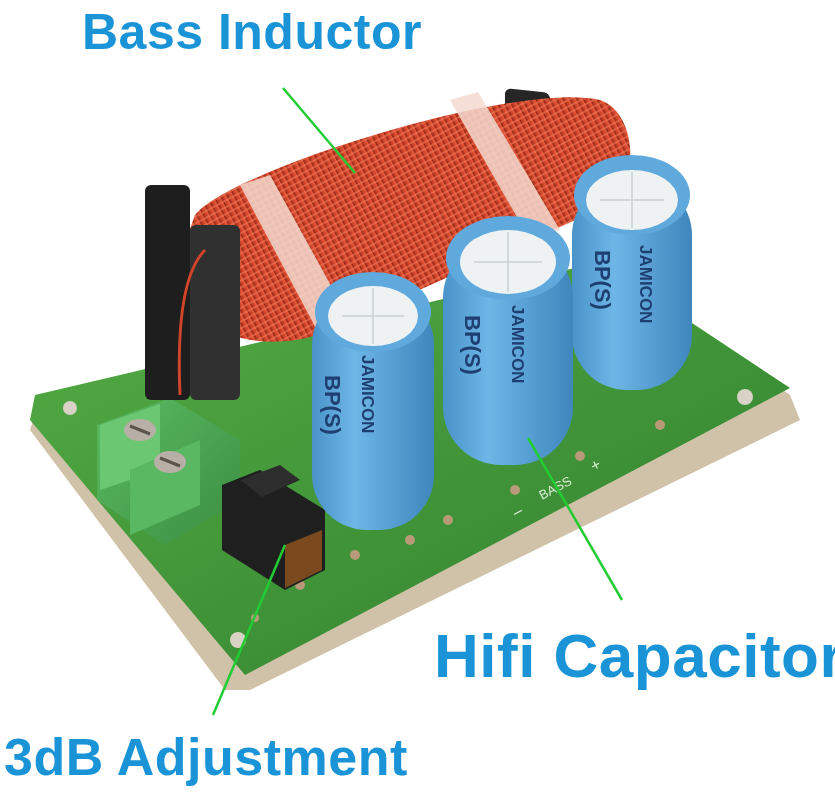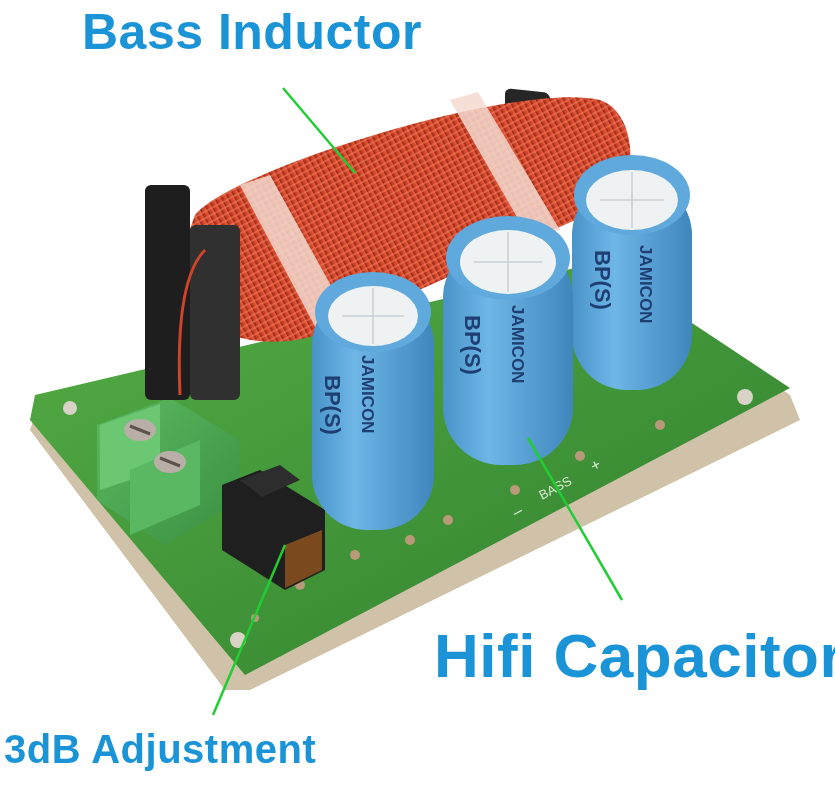--- a/index.html
+++ b/index.html
@@ -4,21 +4,21 @@
   <style>
     html, body { margin: 0; padding: 0; background: #ffffff; }
     body { width: 835px; height: 800px; position: relative; overflow: hidden; font-family: "Liberation Sans", sans-serif; }
     .canvas { position: absolute; left: 0; top: 0; width: 835px; height: 800px; }
     .label {
       position: absolute; font-weight: bold; color: #1a94d6;
       font-family: "Liberation Sans", sans-serif; white-space: nowrap; letter-spacing: 0.5px;
     }
     .label-bass { left: 82px; top: 3px; font-size: 50px; }
     .label-hifi { left: 434px; top: 620px; font-size: 62px; }
-    .label-3db { left: 4px; top: 727px; font-size: 40px; }
+    .label-3db { left: 4px; top: 727px; font-size: 52px; }
     svg { position: absolute; left: 0; top: 0; }
   </style>
 </head>
 <body>
 
 <div class="canvas">
   <svg width="835" height="800" viewBox="0 0 835 800">
     <defs>
       <linearGradient id="pcbGrad" x1="0" y1="0" x2="1" y2="1">
         <stop offset="0" stop-color="#55ad44"></stop>

